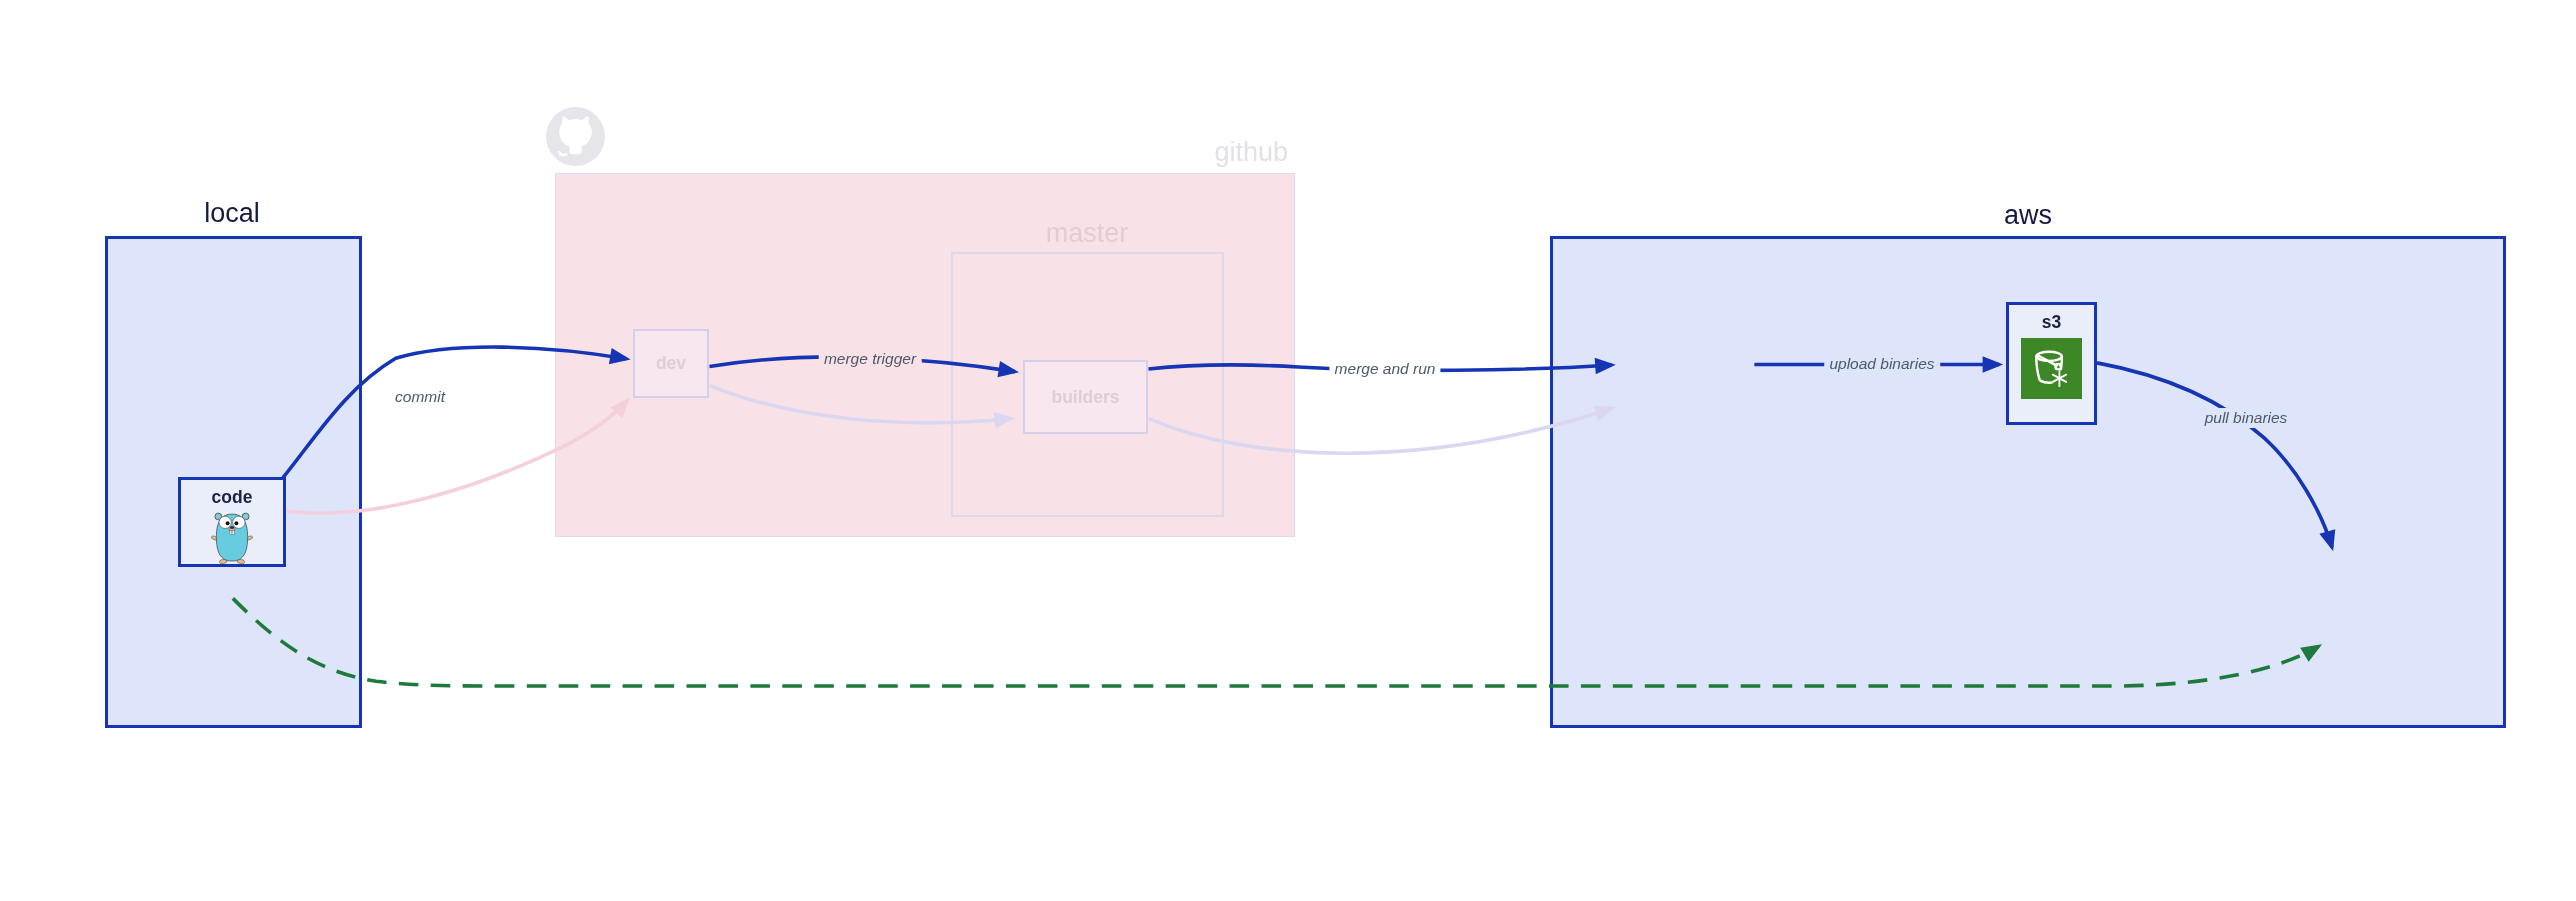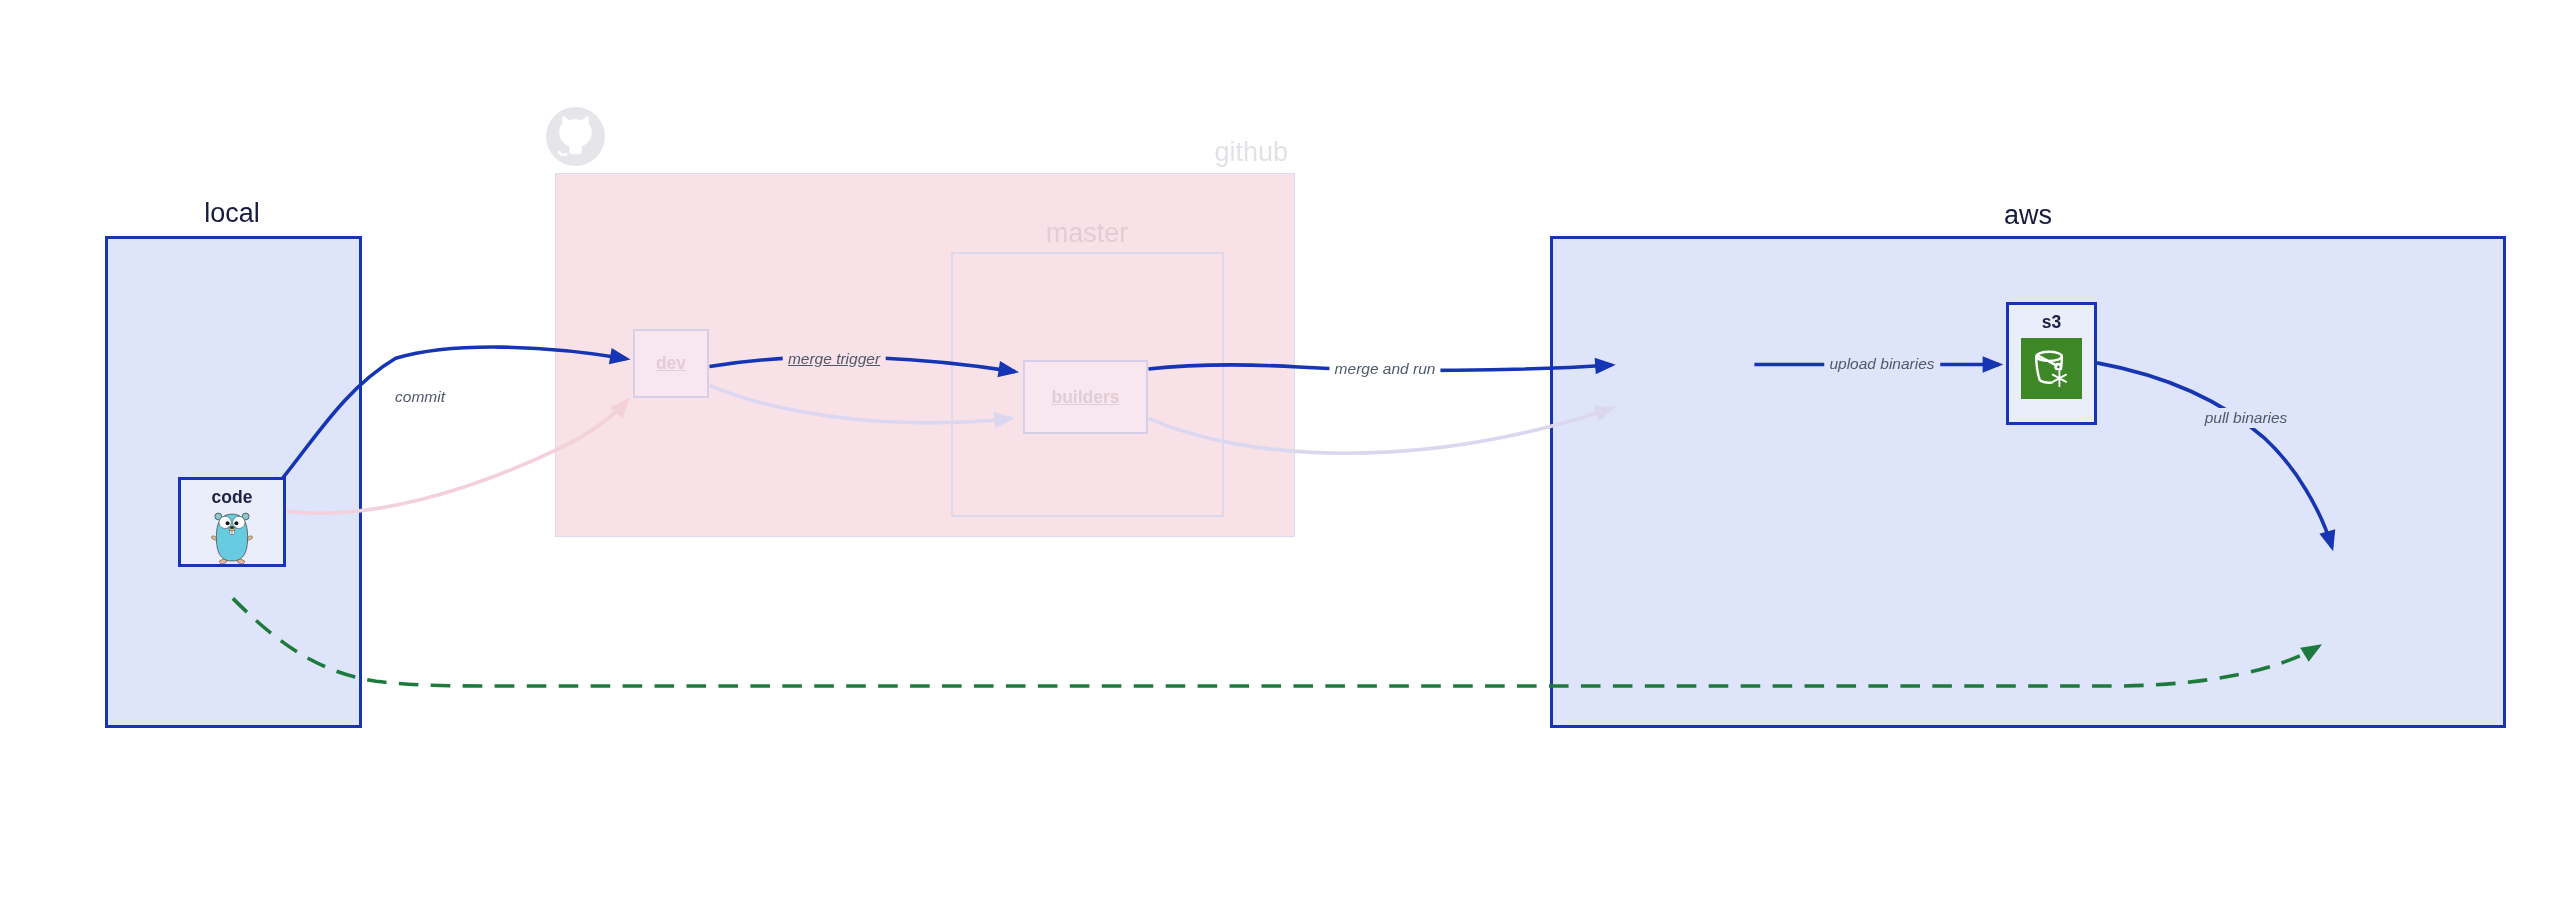--- a/index.html
+++ b/index.html
@@ -32,40 +32,40 @@
   .e-green{stroke:#1e7a3c;stroke-width:7;fill:none;stroke-dasharray:38 24;}
   .e-pink{stroke:#f3d0da;stroke-width:7;fill:none;}
   .e-lav{stroke:#dbd7f0;stroke-width:7;fill:none;}
 
   
   .node{position:absolute;box-sizing:border-box;display:flex;flex-direction:column;
         align-items:center;z-index:4;}
   .node-solid{background:#eaeefb;border:3.6px solid #1535b5;}
   .node-faded{background:#f8e7ee;border:2.1px solid #d6cfe9;justify-content:center;}
   .node-label{font-size:17.5px;font-weight:bold;color:#1b2145;margin-top:7.2px;white-space:nowrap;}
-  .node-faded .node-label{color:#e2ccd5;margin-top:0;text-decoration:underline;}
+  .node-faded .node-label{color:#e2ccd5;margin-top:0;}
 
   .node-code{left:178px;top:477px;width:108px;height:90px;}
   .node-dev{left:633px;top:329px;width:76px;height:69px;}
   .node-workflows{left:1023px;top:360px;width:125px;height:74px;}
   .node-builders{left:1619px;top:302px;width:134px;height:123px;}
   .node-s3{left:2006px;top:302px;width:91px;height:123px;}
   .node-ec2{left:2328px;top:558px;width:99px;height:123px;}
 
   .aws-icon{width:61px;height:61px;margin-top:5.2px;}
   .gopher{width:44px;height:55px;margin-top:2.1px;}
 
   
   .edge-label{position:absolute;transform:translate(-50%,-50%);font-style:italic;
               font-size:15.5px;color:#4e5a6b;padding:1px 5.2px;white-space:nowrap;z-index:5;}
   .on-white{background:#ffffff;}
   .on-pink{background:#f8e2e8;}
   .on-blue{background:#dee4f9;}
   .lbl-commit{left:420px;top:349px;margin-top:48px;}
-  .lbl-merge{left:834px;top:359px;text-decoration:underline;}
+  .lbl-merge{left:870px;top:359px;}
   .lbl-run{left:1385px;top:369px;}
   .lbl-upload{left:1882px;top:364px;}
   .lbl-pull{left:2246px;top:418px;}
 
   
   .diagram-title{position:absolute;left:1304px;top:773px;transform:translate(-50%,-50%);
                  font-size:34px;font-weight:500;color:#131c3f;white-space:nowrap;
                  text-decoration:underline;text-decoration-thickness:3.1px;
                  text-underline-offset:6.2px;z-index:5;}
 </style>

